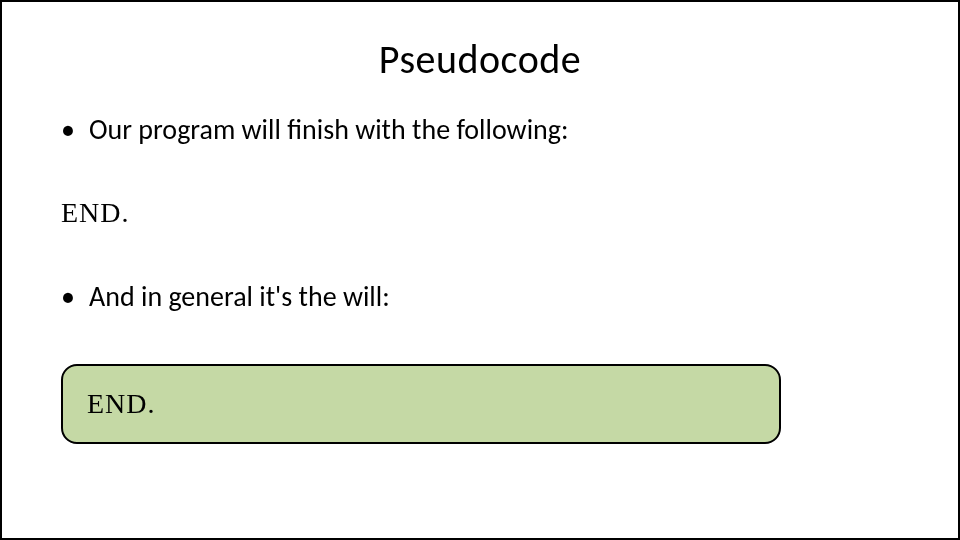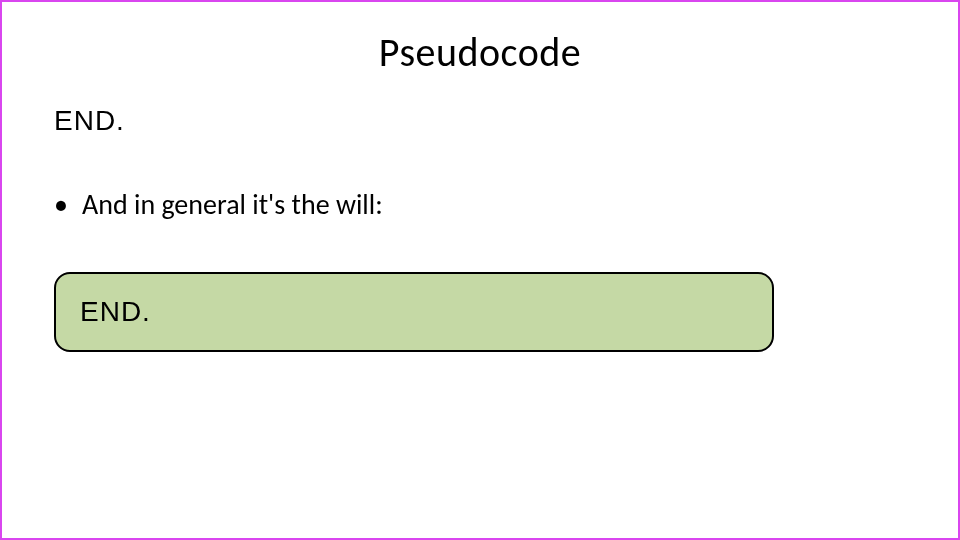--- a/index.html
+++ b/index.html
@@ -8,23 +8,23 @@
     width: 960px;
     height: 540px;
     background: #ffffff;
     font-family: Calibri, "Segoe UI", Arial, sans-serif;
     color: #000000;
   }
   .slide-frame {
     box-sizing: border-box;
     width: 960px;
     height: 540px;
-    border: 2px solid #d946ef;
+    border: 2px solid #000000;
     position: relative;
-    padding: 4px;
+    padding: 11px;
   }
   .title {
     text-align: center;
     font-size: 40px;
     font-weight: 400;
     margin-top: 22px;
     margin-bottom: 28px;
     letter-spacing: 0.5px;
   }
   .body {
@@ -44,21 +44,21 @@
     margin-bottom: 50px;
   }
   ul.bullets > li::before {
     content: "•";
     position: absolute;
     left: 0;
     top: 0;
     font-size: 28px;
   }
   .code-line {
-    font-family: Liberation Sans, sans-serif;
+    font-family: Liberation Serif, serif;
     font-size: 28px;
     letter-spacing: 1px;
     margin-left: 0;
     margin-bottom: 50px;
   }
   .highlight-box {
     background: #c5d9a5;
     border: 2px solid #000;
     border-radius: 16px;
     width: 720px;
@@ -72,20 +72,23 @@
 </style>
 </head>
 <body>
 
 <div class="slide-frame">
 
   <div class="title">Pseudocode</div>
 
   <div class="body">
 
+    <ul class="bullets">
+      <li>Our program will finish with the following:</li>
+    </ul>
 
     <div class="code-line">END.</div>
 
     <ul class="bullets">
       <li>And in general it's the will:</li>
     </ul>
 
     <div class="highlight-box">
       <div class="code-line">END.</div>
     </div>

